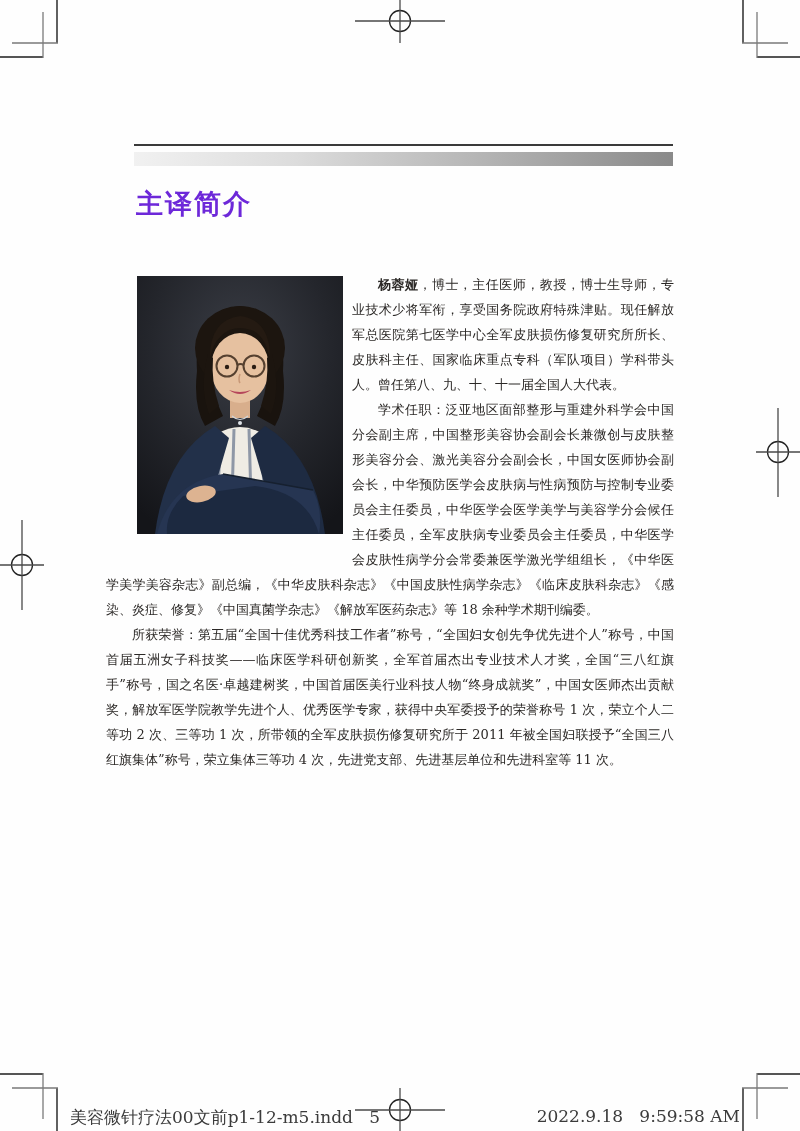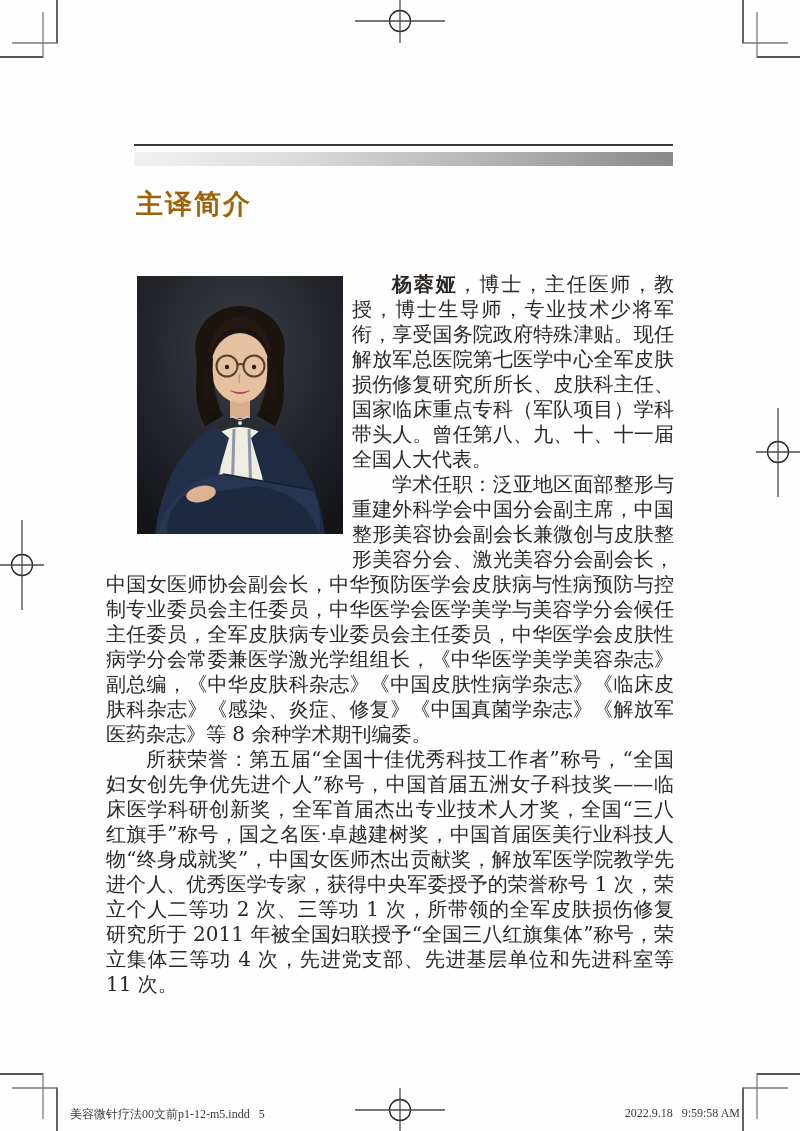--- a/index.html
+++ b/index.html
@@ -4,28 +4,28 @@
 <style>
   html,body{margin:0;padding:0;background:#ffffff;}
   .page{position:relative;width:800px;height:1131px;background:#fefefe;overflow:hidden;
         font-family:"DejaVu Serif","Liberation Serif",serif;color:#2b2826;}
   .cropmarks{position:absolute;left:0;top:0;z-index:0;}
   .header-rule{position:absolute;left:134px;top:144px;width:539px;height:1.5px;background:#3a3a3a;}
   .gradient-bar{position:absolute;left:134px;top:152px;width:539px;height:14px;
         background:linear-gradient(to right,#f1f1f1 0%,#dcdcdc 30%,#b4b4b4 65%,#8a8a8a 100%);}
   .page-title{position:absolute;left:136px;top:186px;margin:0;
         font-family:"DejaVu Sans","Liberation Sans",sans-serif;
-        font-size:27px;font-weight:bold;letter-spacing:2px;color:#a16207;}
+        font-size:27px;font-weight:bold;letter-spacing:2px;color:#6d28d9;}
   .bio{position:absolute;left:106px;top:272px;width:568px;
-        font-size:20px;line-height:25px;text-align:justify;text-justify:inter-ideograph;}
+        font-size:13px;line-height:25px;text-align:justify;text-justify:inter-ideograph;}
   .bio p{margin:0;text-indent:2em;}
   .photo{float:left;width:206px;height:258px;margin:4px 9px 30px 31px;
         background:#1d2025;box-shadow:0 0 0 1px #14161a inset;}
   .photo svg{display:block;}
-  .footer{position:absolute;top:1106px;font-size:12px;color:#3b3b3b;white-space:pre;font-family:Liberation Serif, serif;}
+  .footer{position:absolute;top:1106px;font-size:17px;color:#3b3b3b;white-space:pre;}
   .footer-left{left:70px;}
   .footer-right{right:60px;}
 </style>
 </head>
 <body>
 
 <div class="page">
 
   <svg class="cropmarks" width="800" height="1131" viewBox="0 0 800 1131">
     <g stroke="#1e1e1e" stroke-width="1.4" fill="none">
@@ -103,20 +103,20 @@
         <path d="M188 258 Q178 180 128 150 L114 162 L142 258 Z" fill="#1e2b42"></path>
 
         <path d="M20 258 Q34 206 86 198 L176 214 Q186 234 182 258 Z" fill="#263552"></path>
         <path d="M182 258 Q170 216 118 210 L46 220 Q28 238 30 258 Z" fill="#1c2940"></path>
         <ellipse cx="64" cy="218" rx="15" ry="8" fill="#ddb391" transform="rotate(-12 64 218)"></ellipse>
         <path d="M86 198 L176 214" stroke="#16202f" stroke-width="1.5" fill="none"></path>
       </svg>
     </div>
 
     <p><b>杨蓉娅</b><span>，博士，主任医师，教授，博士生导师，专业技术少将军衔，享受国务院政府特殊津贴。现任解放军总医院第七医学中心全军皮肤损伤修复研究所所长、皮肤科主任、国家临床重点专科（军队项目）学科带头人。曾任第八、九、十、十一届全国人大代表。</span></p>
-    <p>学术任职：泛亚地区面部整形与重建外科学会中国分会副主席，中国整形美容协会副会长兼微创与皮肤整形美容分会、激光美容分会副会长，中国女医师协会副会长，中华预防医学会皮肤病与性病预防与控制专业委员会主任委员，中华医学会医学美学与美容学分会候任主任委员，全军皮肤病专业委员会主任委员，中华医学会皮肤性病学分会常委兼医学激光学组组长，《中华医学美学美容杂志》副总编，《中华皮肤科杂志》《中国皮肤性病学杂志》《临床皮肤科杂志》《感染、炎症、修复》《中国真菌学杂志》《解放军医药杂志》等 8 余种学术期刊编委。</p>
+    <p>学术任职：泛亚地区面部整形与重建外科学会中国分会副主席，中国整形美容协会副会长兼微创与皮肤整形美容分会、激光美容分会副会长，中国女医师协会副会长，中华预防医学会皮肤病与性病预防与控制专业委员会主任委员，中华医学会医学美学与美容学分会候任主任委员，全军皮肤病专业委员会主任委员，中华医学会皮肤性病学分会常委兼医学激光学组组长，《中华医学美学美容杂志》副总编，《中华皮肤科杂志》《中国皮肤性病学杂志》《临床皮肤科杂志》《感染、炎症、修复》《中国真菌学杂志》《解放军医药杂志》等 18 余种学术期刊编委。</p>
     <p>所获荣誉：第五届“全国十佳优秀科技工作者”称号，“全国妇女创先争优先进个人”称号，中国首届五洲女子科技奖——临床医学科研创新奖，全军首届杰出专业技术人才奖，全国“三八红旗手”称号，国之名医·卓越建树奖，中国首届医美行业科技人物“终身成就奖”，中国女医师杰出贡献奖，解放军医学院教学先进个人、优秀医学专家，获得中央军委授予的荣誉称号 1 次，荣立个人二等功 2 次、三等功 1 次，所带领的全军皮肤损伤修复研究所于 2011 年被全国妇联授予“全国三八红旗集体”称号，荣立集体三等功 4 次，先进党支部、先进基层单位和先进科室等 11 次。</p>
   </div>
 
   <div class="footer footer-left">美容微针疗法00文前p1-12-m5.indd   5</div>
   <div class="footer footer-right">2022.9.18   9:59:58 AM</div>
 
 </div>
 
 </body></html>

